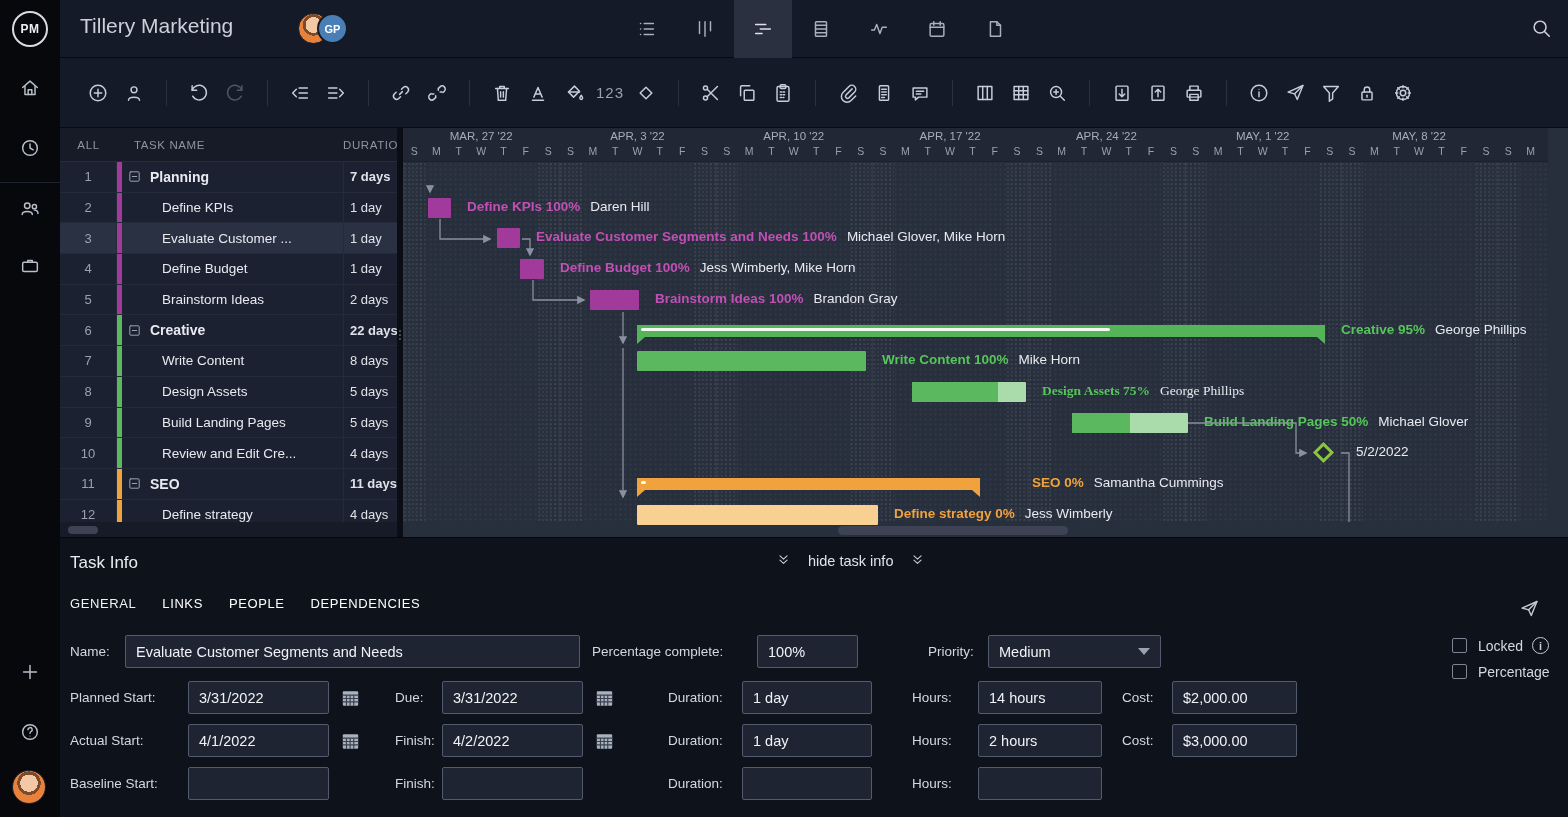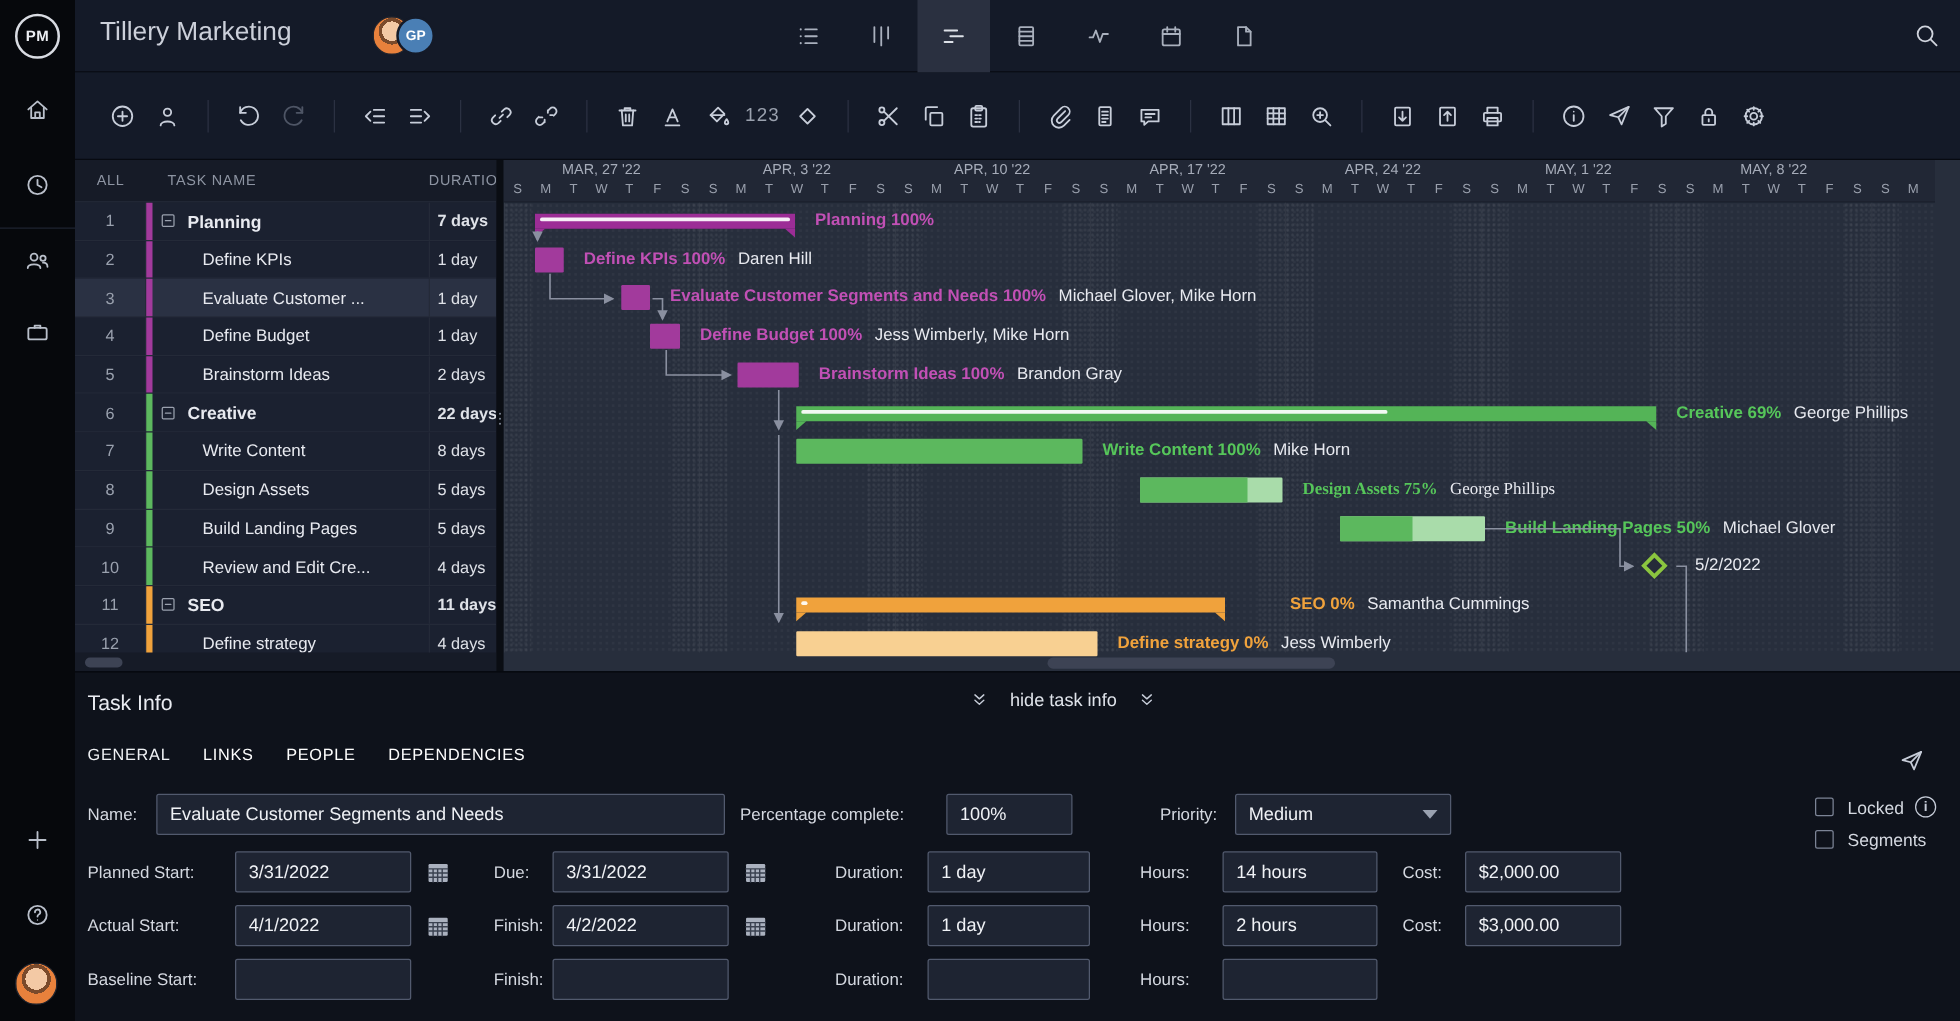--- a/index.html
+++ b/index.html
@@ -727,28 +727,20 @@
         <div class="wline" style="left: 625.24px;"></div>
         <div class="wkend" style="left: 759.22px; width: 22.33px;"></div>
         <div class="wkend" style="left: 781.55px; width: 22.33px;"></div>
         <div class="wline" style="left: 781.55px;"></div>
         <div class="wkend" style="left: 915.53px; width: 22.33px;"></div>
         <div class="wkend" style="left: 937.86px; width: 22.33px;"></div>
         <div class="wline" style="left: 937.86px;"></div>
         <div class="wkend" style="left: 1071.84px; width: 22.33px;"></div>
         <div class="wkend" style="left: 1094.17px; width: 22.33px;"></div>
         <div class="wline" style="left: 1094.17px;"></div>
-        <div class="grow" style="top: 0px;">
-          <div class="sumbar" style="left: 25px; width: 208px; background: rgb(156, 45, 150);">
-            <div class="notch-l" style="border-top-color: rgb(156, 45, 150);"></div>
-            <div class="notch-r" style="border-top-color: rgb(156, 45, 150);"></div>
-            <div class="prog" style="width: 200px;"></div>
-          </div>
-          <div class="blabel" style="left: 249px;"><b style="color: rgb(193, 80, 181);">Planning  100%</b></div>
-        </div>
         <div class="grow" style="top: 30.7px;">
           <div class="taskbar" style="left: 25px; width: 23px; background: rgb(162, 58, 156);"></div>
           <div class="blabel" style="left: 64px;"><b style="color: rgb(193, 80, 181);">Define KPIs  100%</b><span>Daren Hill</span></div>
         </div>
         <div class="grow" style="top: 61.4px;">
           <div class="taskbar" style="left: 94px; width: 23px; background: rgb(162, 58, 156);"></div>
           <div class="blabel" style="left: 133px;"><b style="color: rgb(193, 80, 181);">Evaluate Customer Segments and Needs  100%</b><span>Michael Glover, Mike Horn</span></div>
         </div>
         <div class="grow" style="top: 92.1px;">
           <div class="taskbar" style="left: 117px; width: 24px; background: rgb(162, 58, 156);"></div>
@@ -757,21 +749,21 @@
         <div class="grow" style="top: 122.8px;">
           <div class="taskbar" style="left: 187px; width: 49px; background: rgb(162, 58, 156);"></div>
           <div class="blabel" style="left: 252px;"><b style="color: rgb(193, 80, 181);">Brainstorm Ideas  100%</b><span>Brandon Gray</span></div>
         </div>
         <div class="grow" style="top: 153.5px;">
           <div class="sumbar" style="left: 234px; width: 688px; background: rgb(84, 180, 87);">
             <div class="notch-l" style="border-top-color: rgb(84, 180, 87);"></div>
             <div class="notch-r" style="border-top-color: rgb(84, 180, 87);"></div>
             <div class="prog" style="width: 469.2px;"></div>
           </div>
-          <div class="blabel" style="left: 938px;"><b style="color: rgb(86, 198, 90);">Creative  69%</b><span>George Phillips</span></div>
+          <div class="blabel" style="left: 938px;"><b style="color: rgb(86, 198, 90);">Creative  95%</b><span>George Phillips</span></div>
         </div>
         <div class="grow" style="top: 184.2px;">
           <div class="taskbar" style="left: 234px; width: 229px; background: rgb(92, 184, 94);"></div>
           <div class="blabel" style="left: 479px;"><b style="color: rgb(86, 198, 90);">Write Content  100%</b><span>Mike Horn</span></div>
         </div>
         <div class="grow" style="top: 214.9px; font-family: Liberation Serif, serif;">
           <div class="taskbar" style="left: 509px; width: 114px; background: rgb(169, 220, 170);">
             <div class="fill" style="width: 75%; background: rgb(92, 184, 94);"></div>
           </div>
           <div class="blabel" style="left: 639px;"><b style="color: rgb(86, 198, 90);">Design Assets  75%</b><span>George Phillips</span></div>
@@ -853,21 +845,21 @@
   <input class="finput" style="left: 697px; top: 97px; width: 101px;" value="100%">
   <div class="flabel" style="left:868px;top:106px">Priority:</div>
   <div class="finput fselect" style="left:928px;top:97px;width:173px">
     <span>Medium</span>
     <span class="sel-arrow"></span>
   </div>
   <div class="chk" style="left:1392px;top:100px"></div>
   <div class="flabel" style="left:1418px;top:100px;font-size:14px">Locked</div>
   <div class="info-circ" style="left:1472px;top:99px">i</div>
   <div class="chk" style="left:1392px;top:126px"></div>
-  <div class="flabel" style="left:1418px;top:126px;font-size:14px">Segments</div>
+  <div class="flabel" style="left:1418px;top:126px;font-size:14px">Percentage</div>
 
   <div id="ti-rows">
       <div class="flabel" style="left: 10px; top: 152px;">Planned Start:</div>
       <input class="finput" value="3/31/2022" style="left: 128px; top: 143px; width: 141px;">
       <div class="cal-btn" style="left: 279px; top: 148px;">
         <svg viewBox="0 0 24 24" width="23" height="23" fill="none" stroke="currentColor" stroke-width="1.6" stroke-linecap="round" stroke-linejoin="round">
           <rect x="4" y="5.5" width="16" height="15" rx="1" fill="#aab1bf" stroke="none"></rect>
           <path d="M4 9.5h16M7.8 9.5V20.5M11.6 9.5V20.5M15.4 9.5V20.5M4 13h16M4 16.5h16" stroke="#3a4150" stroke-width="1.2"></path>
         </svg>
       </div>

